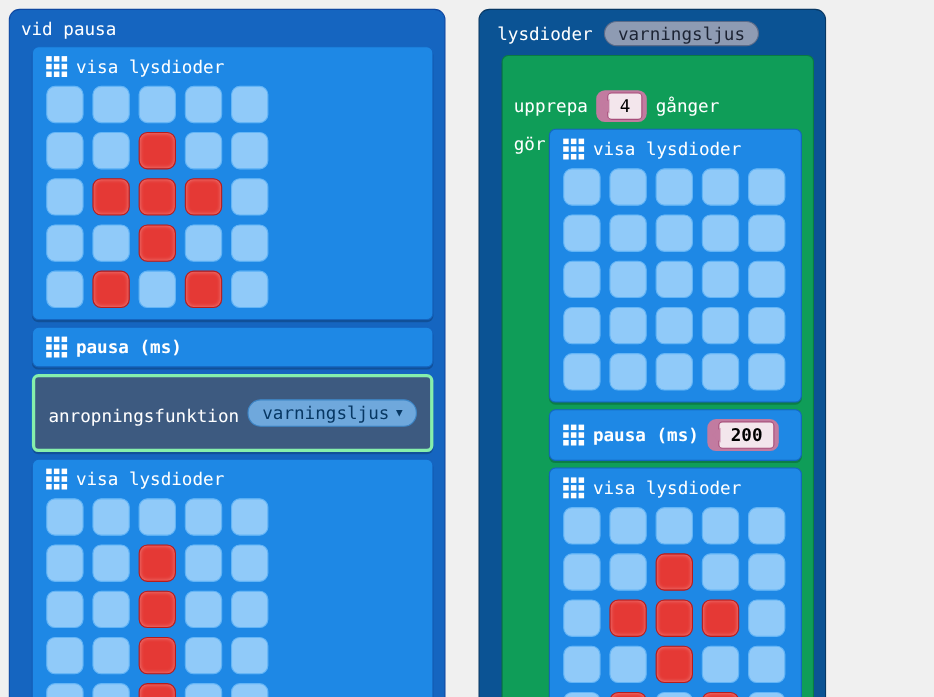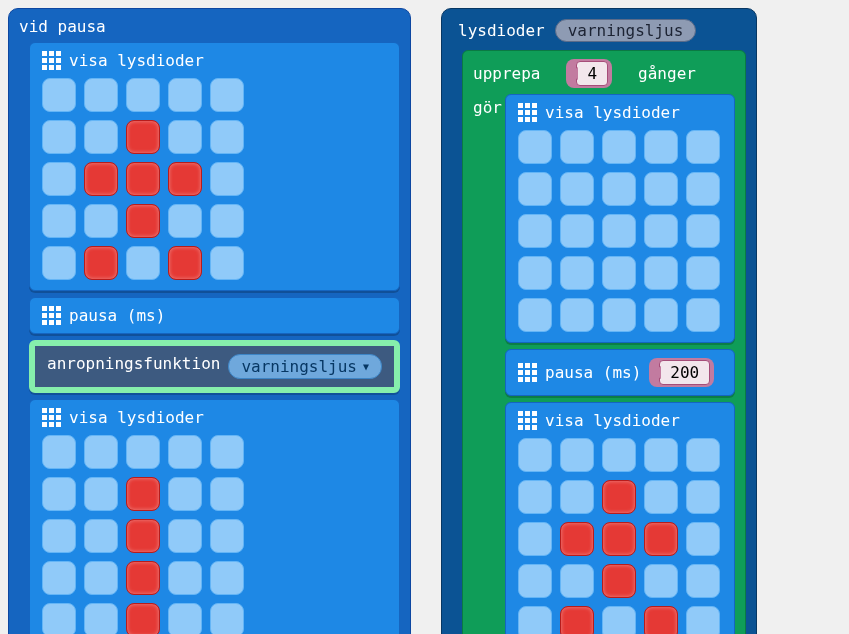--- a/index.html
+++ b/index.html
@@ -64,20 +64,21 @@
     background: #e53935;
     border: 1px solid #b71c1c;
     box-shadow: inset 0 0 4px rgba(255,255,255,0.4);
   }
   .block-row {
     display: flex;
     align-items: center;
     gap: 8px;
     flex-wrap: nowrap;
     white-space: nowrap;
+    font-weight: bold;
   }
   .num-shadow-wrap {
     background: #c27ba0;
     border-radius: 8px;
     padding: 2px 4px;
     display: inline-flex;
     align-items: center;
   }
   .num-shadow-wrap::before {
     content: "";
@@ -120,45 +121,46 @@
     grid-template-rows: repeat(3, 5px);
     gap: 2px;
   }
   .grid-icon span {
     background: #fff;
     width: 5px;
     height: 5px;
   }
   .call-block {
     background: #3d5a80;
-    border: 6px solid #86efac;
+    border: 3px solid #86efac;
     border-radius: 6px;
-    padding: 8px 12px;
+    padding: 20px 12px;
     color: #fff;
     display: flex;
-    align-items: flex-start;
+    align-items: flex-end;
     gap: 8px;
     box-shadow: 0 2px 0 rgba(0,0,0,0.2);
   }
   .fn-hat-label {
     display: flex;
     align-items: center;
     gap: 10px;
     padding: 2px 6px;
   }
   .c-block {
     border-radius: 6px;
     padding: 8px 10px 10px 10px;
     box-shadow: 0 2px 0 rgba(0,0,0,0.2);
   }
   .c-header {
     display: flex;
     align-items: center;
-    gap: 26px;
+    gap: 8px;
     margin-bottom: 6px;
+    margin-top: 23px;
   }
   .c-body {
     display: flex;
     gap: 8px;
   }
   .c-arm {
     width: 24px;
     display: flex;
     align-items: flex-start;
     padding-top: 4px;

